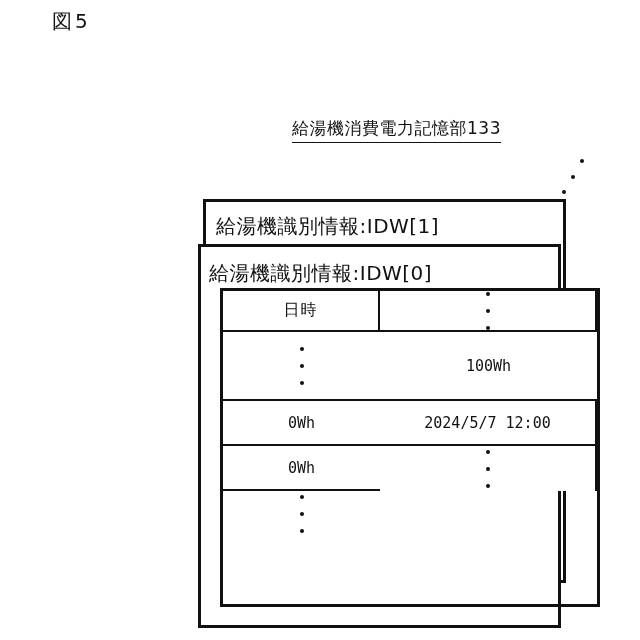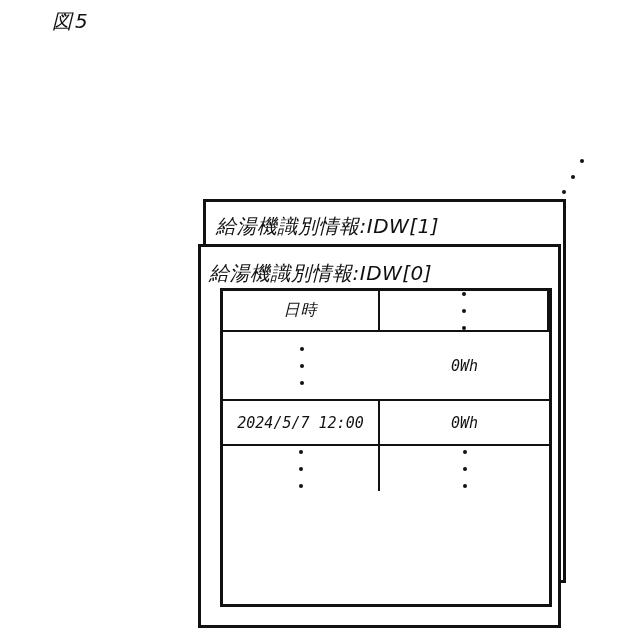--- a/index.html
+++ b/index.html
@@ -3,21 +3,20 @@
 <meta charset="utf-8">
 <style>
   html,body{margin:0;padding:0;background:#ffffff;}
   .page{
     position:relative;
     width:640px;height:640px;
     background:#ffffff;
     overflow:hidden;
     font-family:"DejaVu Sans","Liberation Sans",sans-serif;
     color:#111111;
-    font-style:italic;
   }
   .fig-label{
     position:absolute;left:52px;top:8px;
     font-size:20px;letter-spacing:3px;
   }
   .title{
     position:absolute;left:292px;top:117px;
     font-size:17px;letter-spacing:0.5px;
     border-bottom:1.5px solid #111111;
     padding-bottom:2px;
@@ -42,21 +41,21 @@
   .card-label{
     position:absolute;
     font-size:20px;
     white-space:nowrap;
     letter-spacing:0.5px;
   }
   .card-back .card-label{left:10px;top:11px;}
   .card-front .card-label{left:8px;top:13px;}
   .tbl{
     position:absolute;left:19px;top:41px;
-    width:332px;height:319px;
+    width:380px;height:319px;
     box-sizing:border-box;
     border:3px solid #111111;
     display:grid;
     grid-template-columns:157px 1fr;
     grid-template-rows:41px 69px 45px 45px 46px auto;
   }
   .cell{
     display:flex;align-items:center;justify-content:center;
     border-bottom:2px solid #111111;
     box-sizing:border-box;
@@ -72,20 +71,21 @@
   .vdots{display:flex;flex-direction:column;align-items:center;gap:13px;}
   .vdots i{display:block;width:4px;height:4px;background:#111111;border-radius:50%;}
 </style>
 </head>
 <body>
 
 <div class="page">
 
   <div class="fig-label">図5</div>
 
+  <div class="title">給湯機消費電力記憶部133</div>
 
   <span class="ddot d1"></span>
   <span class="ddot d2"></span>
   <span class="ddot d3"></span>
 
   <div class="card card-back">
     <div class="card-label">給湯機識別情報:IDW[1]</div>
   </div>
 
   <div class="card card-front">
@@ -103,20 +103,21 @@
           </span>
       </div>
       <div class="cell">
         <span class="vdots">
             <i></i>
             <i></i>
             <i></i>
           </span>
       </div>
 
+      <div class="cell mono">100Wh</div>
 
       <div class="cell mono">0Wh</div>
 
       <div class="cell mono c1">2024/5/7 12:00</div>
       <div class="cell mono">0Wh</div>
 
       <div class="cell c1 last">
         <span class="vdots">
             <i></i>
             <i></i>

